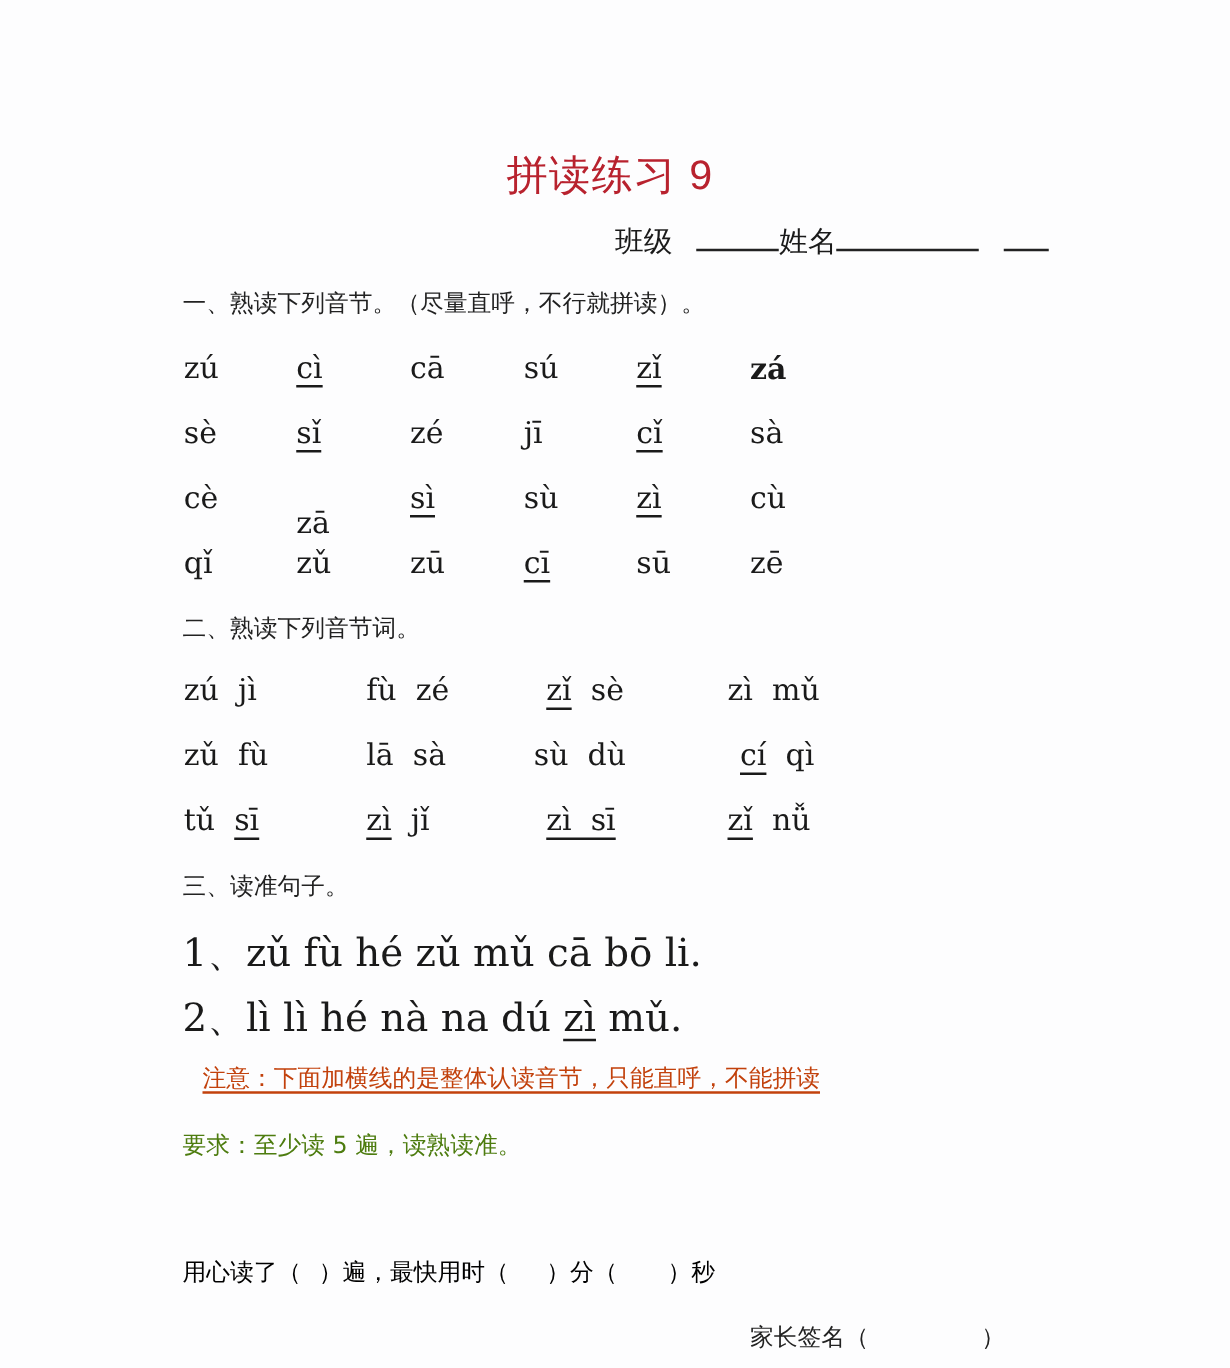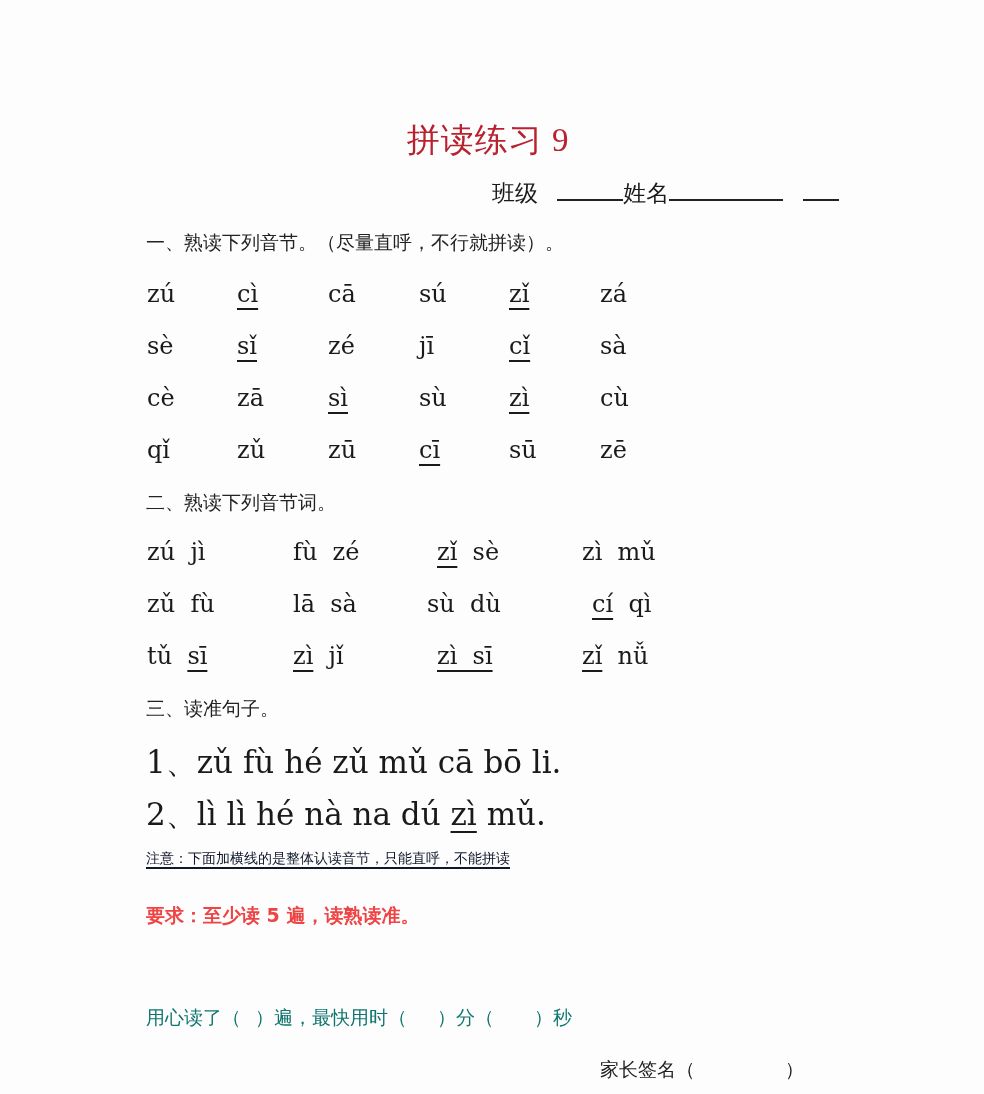--- a/index.html
+++ b/index.html
@@ -3,35 +3,35 @@
 <meta charset="utf-8">
 <style>
   html, body { margin: 0; padding: 0; }
   body {
     width: 984px; height: 1094px; background: #fdfdfe; position: relative; overflow: hidden;
     font-family: "DejaVu Serif", serif; color: #1a1a1a;
   }
   .abs { position: absolute; white-space: nowrap; }
   .title {
     left: 0; width: 984px; top: 118px; text-align: center;
-    font-size: 33px; color: #b8222e; font-family: Liberation Serif, serif; letter-spacing: 1px;
+    font-size: 33px; color: #b8222e; font-family: Liberation Sans, sans-serif; letter-spacing: 1px;
     padding-left: 0;
   }
   .title span { position: relative; left: -4px; }
   .classline { left: 492px; top: 178px; font-size: 23px; font-family: "DejaVu Sans", sans-serif; }
   .blank { display: inline-block; border-bottom: 2px solid #222; vertical-align: baseline; height: 18px; }
   .section-heading { left: 146px; font-size: 19px; font-family: "DejaVu Sans", sans-serif; color: #222; }
   .py { font-family: "DejaVu Serif", serif; font-size: 24px; color: #1a1a1a; }
   .u { text-decoration: underline; text-decoration-thickness: 2px; text-underline-offset: 6px; }
   .grid-row { position: absolute; left: 147px; height: 40px; }
   .grid-row .cell { position: absolute; top: 0; }
   .sentence { left: 146px; font-size: 31px; font-family: "DejaVu Serif", serif; }
-  .note { left: 146px; top: 850px; font-size: 14px; font-family: "DejaVu Sans", sans-serif; text-decoration: underline; text-decoration-thickness: 1.5px; text-underline-offset: 4px; color: #0f172a; }
-  .req { left: 146px; top: 903px; font-size: 19px; font-weight: bold; font-family: "DejaVu Sans", sans-serif; color: #ef4444; }
-  .record { left: 146px; top: 1005px; font-size: 19px; font-family: Liberation Sans, sans-serif; color: #0f766e; }
+  .note { left: 162px; top: 850px; font-size: 19px; font-family: "DejaVu Sans", sans-serif; text-decoration: underline; text-decoration-thickness: 1.5px; text-underline-offset: 4px; color: #c2410c; }
+  .req { left: 146px; top: 903px; font-size: 19px; font-weight: normal; font-family: "DejaVu Sans", sans-serif; color: #4d7c0f; }
+  .record { left: 146px; top: 1005px; font-size: 19px; font-family: Liberation Sans, sans-serif; color: #000000; }
   .sign { left: 600px; top: 1057px; font-size: 19px; font-family: "DejaVu Sans", sans-serif; color: #222; }
 </style>
 </head>
 <body>
 
 <div class="abs title"><span>拼读练习 9</span></div>
 
 <div class="abs classline">
   <span>班级</span>
   <span class="blank" style="width:66px;margin-left:12px;"></span><span>姓名</span><span class="blank" style="width:114px;"></span>
@@ -39,33 +39,33 @@
 </div>
 
 <div class="abs section-heading" style="top:230px;">一、熟读下列音节。（尽量直呼，不行就拼读）。</div>
 <div id="s1">
     <div class="grid-row" style="top: 280px;">
       <span class="cell py" style="left: 0px;">zú</span>
       <span class="cell py u" style="left: 90px;">cì</span>
       <span class="cell py" style="left: 181px;">cā</span>
       <span class="cell py" style="left: 272px;">sú</span>
       <span class="cell py u" style="left: 362px;">zǐ</span>
-      <span class="cell py" style="left: 453px;">zá</span>
+      <span class="cell py" style="left: 453px; font-weight: bold;">zá</span>
     </div>
     <div class="grid-row" style="top: 332px;">
       <span class="cell py" style="left: 0px;">sè</span>
       <span class="cell py u" style="left: 90px;">sǐ</span>
       <span class="cell py" style="left: 181px;">zé</span>
       <span class="cell py" style="left: 272px;">jī</span>
       <span class="cell py u" style="left: 362px;">cǐ</span>
       <span class="cell py" style="left: 453px;">sà</span>
     </div>
     <div class="grid-row" style="top: 384px;">
       <span class="cell py" style="left: 0px;">cè</span>
-      <span class="cell py" style="left: 90px;">zā</span>
+      <span class="cell py" style="left: 90px; margin-top: 20px;">zā</span>
       <span class="cell py u" style="left: 181px;">sì</span>
       <span class="cell py" style="left: 272px;">sù</span>
       <span class="cell py u" style="left: 362px;">zì</span>
       <span class="cell py" style="left: 453px;">cù</span>
     </div>
     <div class="grid-row" style="top: 436px;">
       <span class="cell py" style="left: 0px;">qǐ</span>
       <span class="cell py" style="left: 90px;">zǔ</span>
       <span class="cell py" style="left: 181px;">zū</span>
       <span class="cell py u" style="left: 272px;">cī</span>

